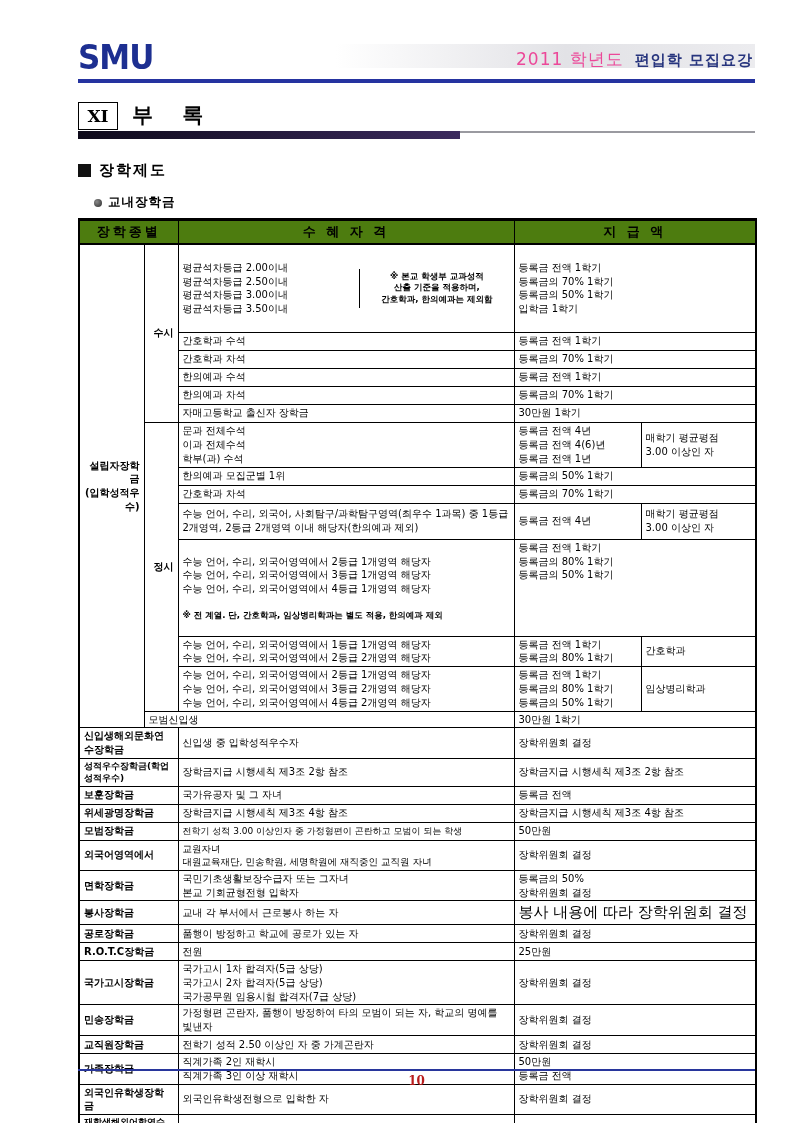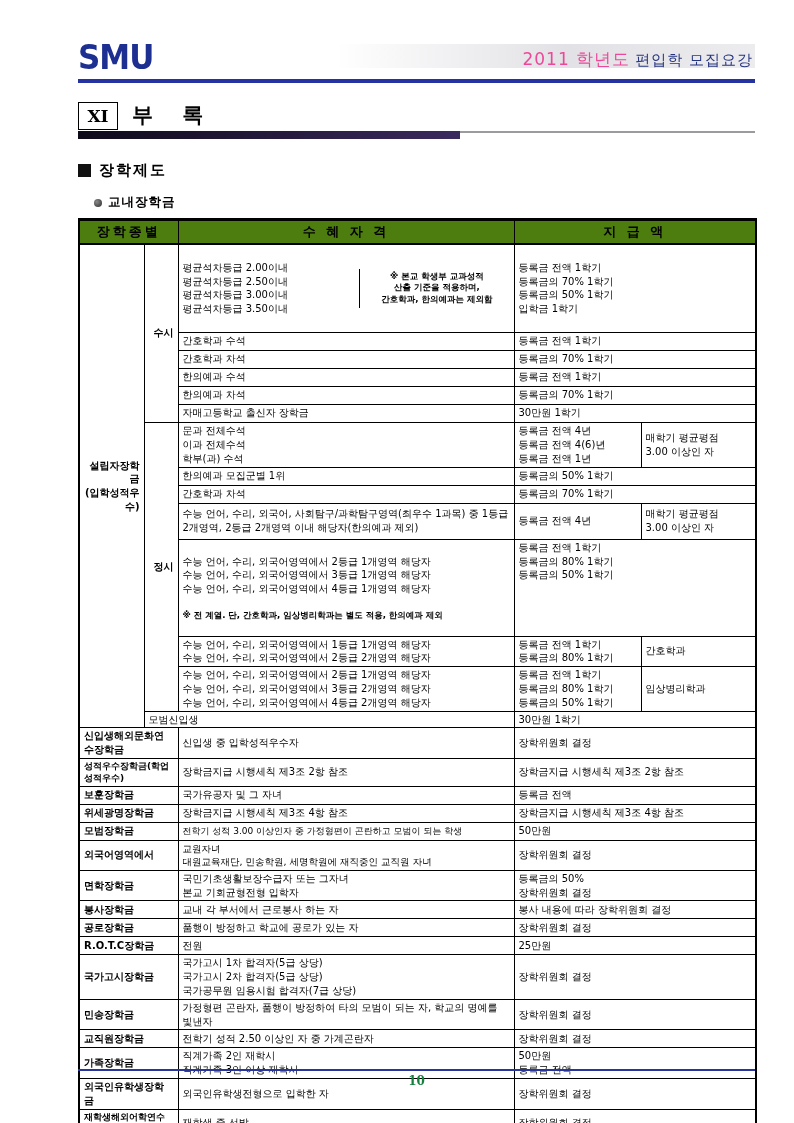--- a/index.html
+++ b/index.html
@@ -19,21 +19,21 @@
   }
   .logo {
     position:relative; display:inline-block;
     font-weight:bold; font-size:31px; letter-spacing:-1px;
     color:#1d2f91; line-height:1; transform:scaleY(1.08);
   }
   .doc-title-wrap {
     position:absolute; right:2px; top:48px; white-space:nowrap;
   }
   .year-label { font-size:17px; color:#ec4899; letter-spacing:1px; }
-  .doc-title  { font-size:15px; font-weight:normal; color:#27357e; letter-spacing:1px; }
+  .doc-title  { font-size:15px; font-weight:bold; color:#27357e; letter-spacing:1px; margin-left:6px; }
   .header-rule { border-top:4px solid #2533a0; margin-top:6px; }
 
   
   .section-row { margin-top:24px; display:flex; align-items:center; }
   .sec-num-box {
     border:1px solid #000; width:40px; height:28px; text-align:center;
     font-family:"DejaVu Serif","Liberation Serif",serif;
     font-weight:bold; font-size:17px; line-height:27px; background:#fff;
   }
   .sec-title { font-size:21px; font-weight:bold; letter-spacing:11px; margin-left:14px; line-height:1; padding-bottom:2px; }
@@ -80,21 +80,21 @@
     display:flex; flex-direction:column; justify-content:center; text-align:center;
     font-size:8.5px; font-weight:bold; white-space:pre-line;
   }
   .note-line { font-size:8.5px; font-weight:bold; line-height:1.3; }
 
   
   .footer { position:absolute; left:78px; right:39px; top:1069px; }
   .footer-rule { border-top:2px solid #28369c; }
   .page-num {
     text-align:center; margin-top:3px; font-size:12px; font-weight:bold;
-    font-family:"DejaVu Serif","Liberation Serif",serif; color:#15803d;
+    font-family:"DejaVu Serif","Liberation Serif",serif; color:#b91c1c;
   }
 </style>
 </head>
 <body>
 
 <div class="page">
   <div class="content">
 
     <div class="top-header">
       <div class="banner-bg"></div>
@@ -272,21 +272,21 @@
         <tr style="height:30px">
           <td colspan="2" class="lbl">면학장학금</td>
           <td>국민기초생활보장수급자 또는 그자녀
 본교 기회균형전형 입학자</td>
           <td colspan="2">등록금의 50%
 장학위원회 결정</td>
         </tr>
         <tr style="height:18px">
           <td colspan="2" class="lbl">봉사장학금</td>
           <td>교내 각 부서에서 근로봉사 하는 자</td>
-          <td colspan="2" style="font-size:10px">봉사 내용에 따라 장학위원회 결정</td>
+          <td colspan="2" style="font-size:15px">봉사 내용에 따라 장학위원회 결정</td>
         </tr>
         <tr style="height:18px">
           <td colspan="2" class="lbl">공로장학금</td>
           <td>품행이 방정하고 학교에 공로가 있는 자</td>
           <td colspan="2">장학위원회 결정</td>
         </tr>
         <tr style="height:18px">
           <td colspan="2" class="lbl">R.O.T.C장학금</td>
           <td>전원</td>
           <td colspan="2">25만원</td>

